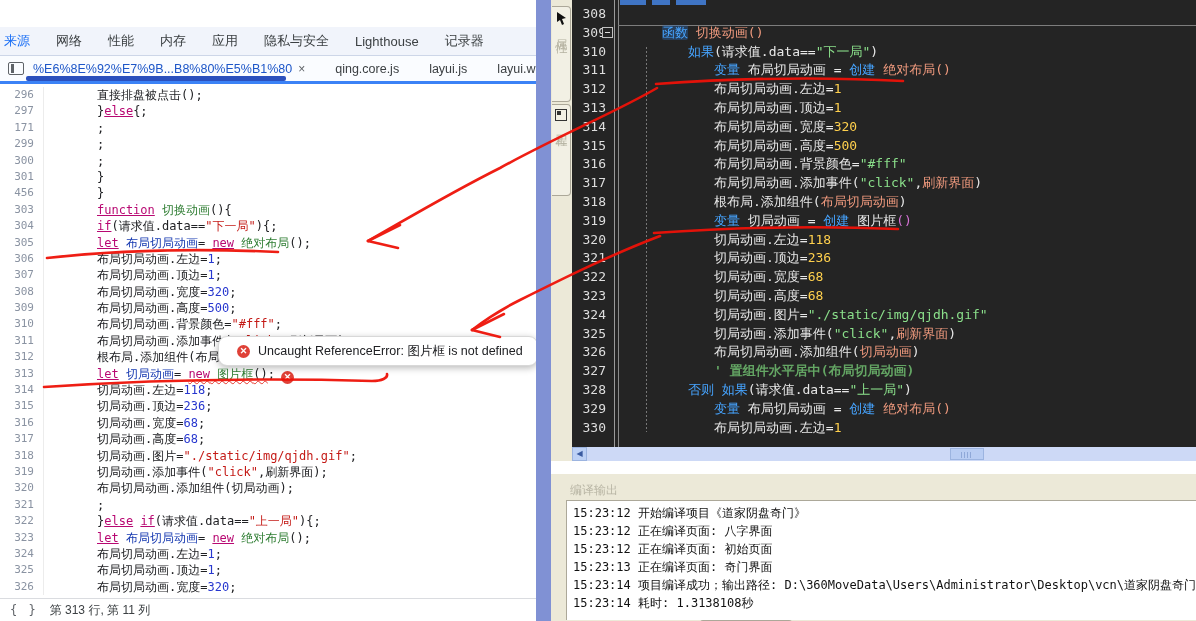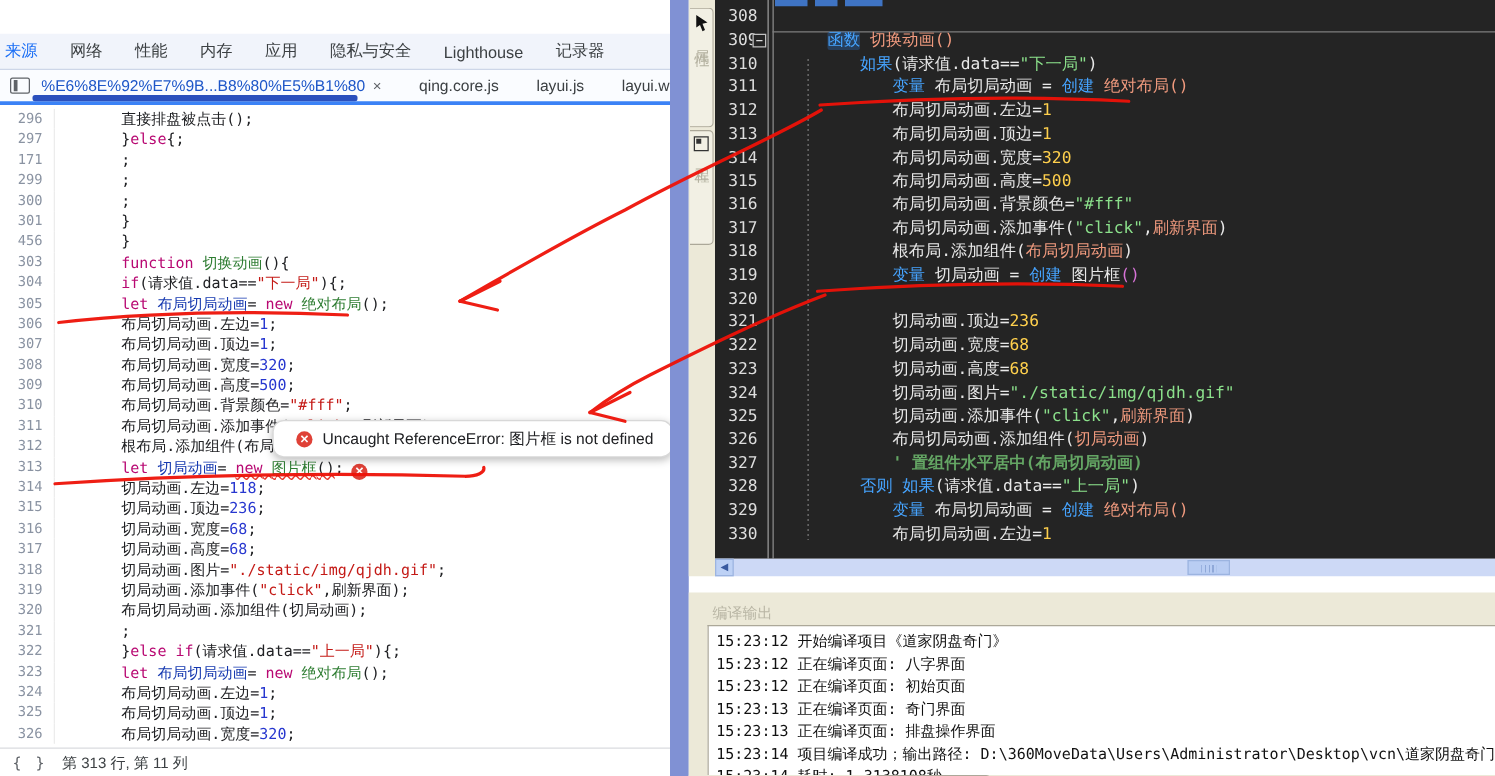--- a/index.html
+++ b/index.html
@@ -23,21 +23,21 @@
   .ft.active { color:#1d56c8; }
   .ft .x { color:#5f6368; margin-left:6px; font-size:12px; }
   #ft-underline { position:absolute; left:26px; top:76px; width:260px; height:5px; background:#2b50bd; border-radius:2px; }
 
   
   #dt-code { position:absolute; left:0; top:87px; width:536px; height:511px; overflow:hidden;
              font-family:"DejaVu Sans Mono","Liberation Mono",monospace; font-size:12px; }
   .row { display:flex; height:16.4px; line-height:16.4px; white-space:pre;gap:44px; }
   .row .g { flex:0 0 44px; text-align:right; padding-right:9px; color:#8a93a2; font-size:11px; border-right:1px solid #ececec; }
   .row .c { padding-left:9px; color:#202124; }
-  .tp { color:#202124; } .tk { color:#b80872; } .ts { color:#c41a16; }
+  .tp { color:#202124; } .tk { color:#b80872;text-decoration:underline; } .ts { color:#c41a16; }
   .tn { color:#2737cf; } .td { color:#1538b0; } .tf { color:#2e7d32; }
   .e  { text-decoration:underline wavy #e5352b 1px; text-underline-offset:2px; }
   .errdot { display:inline-block; width:13px; height:13px; border-radius:50%; background:#df4137; color:#fff;
             font-size:9px; line-height:13px; text-align:center; margin-left:6px; vertical-align:-2px;
             font-family:"Liberation Sans",sans-serif; font-weight:bold; }
 
   
   #tooltip { position:absolute; left:218px; top:336px; width:320px; height:30px; background:#fff;
              border:1px solid #d8d8d8; border-radius:9px; box-shadow:0 2px 7px rgba(0,0,0,.28);
              display:flex; align-items:center; padding:0 12px; gap:8px; font-size:12.5px; color:#202124; z-index:30; white-space:nowrap; }
@@ -199,21 +199,21 @@
         <div class="erow"><span class="g">310</span><span class="c" style="padding-left: 76px;"><span class="ek">如果</span><span class="ep">(请求值.data==</span><span class="es">"下一局"</span><span class="ep">)</span></span></div>
         <div class="erow"><span class="g">311</span><span class="c" style="padding-left: 102px;"><span class="ek">变量</span><span class="ep"> 布局切局动画 = </span><span class="ek">创建</span><span class="ep"> </span><span class="ef">绝对布局()</span></span></div>
         <div class="erow"><span class="g">312</span><span class="c" style="padding-left: 102px;"><span class="ep">布局切局动画.左边=</span><span class="en">1</span></span></div>
         <div class="erow"><span class="g">313</span><span class="c" style="padding-left: 102px;"><span class="ep">布局切局动画.顶边=</span><span class="en">1</span></span></div>
         <div class="erow"><span class="g">314</span><span class="c" style="padding-left: 102px;"><span class="ep">布局切局动画.宽度=</span><span class="en">320</span></span></div>
         <div class="erow"><span class="g">315</span><span class="c" style="padding-left: 102px;"><span class="ep">布局切局动画.高度=</span><span class="en">500</span></span></div>
         <div class="erow"><span class="g">316</span><span class="c" style="padding-left: 102px;"><span class="ep">布局切局动画.背景颜色=</span><span class="es">"#fff"</span></span></div>
         <div class="erow"><span class="g">317</span><span class="c" style="padding-left: 102px;"><span class="ep">布局切局动画.添加事件(</span><span class="es">"click"</span><span class="ep">,</span><span class="ef">刷新界面</span><span class="ep">)</span></span></div>
         <div class="erow"><span class="g">318</span><span class="c" style="padding-left: 102px;"><span class="ep">根布局.添加组件(</span><span class="ef">布局切局动画</span><span class="ep">)</span></span></div>
         <div class="erow"><span class="g">319</span><span class="c" style="padding-left: 102px;"><span class="ek">变量</span><span class="ep"> 切局动画 = </span><span class="ek">创建</span><span class="ep"> 图片框</span><span class="eb">()</span></span></div>
-        <div class="erow"><span class="g">320</span></div>
+        <div class="erow"><span class="g">320</span><span class="c" style="padding-left: 102px;"><span class="ep">切局动画.左边=</span><span class="en">118</span></span></div>
         <div class="erow"><span class="g">321</span><span class="c" style="padding-left: 102px;"><span class="ep">切局动画.顶边=</span><span class="en">236</span></span></div>
         <div class="erow"><span class="g">322</span><span class="c" style="padding-left: 102px;"><span class="ep">切局动画.宽度=</span><span class="en">68</span></span></div>
         <div class="erow"><span class="g">323</span><span class="c" style="padding-left: 102px;"><span class="ep">切局动画.高度=</span><span class="en">68</span></span></div>
         <div class="erow"><span class="g">324</span><span class="c" style="padding-left: 102px;"><span class="ep">切局动画.图片=</span><span class="es">"./static/img/qjdh.gif"</span></span></div>
         <div class="erow"><span class="g">325</span><span class="c" style="padding-left: 102px;"><span class="ep">切局动画.添加事件(</span><span class="es">"click"</span><span class="ep">,</span><span class="ef">刷新界面</span><span class="ep">)</span></span></div>
         <div class="erow"><span class="g">326</span><span class="c" style="padding-left: 102px;"><span class="ep">布局切局动画.添加组件(</span><span class="ef">切局动画</span><span class="ep">)</span></span></div>
         <div class="erow"><span class="g">327</span><span class="c" style="padding-left: 102px; font-weight: bold;"><span class="ecm">' 置组件水平居中(布局切局动画)</span></span></div>
         <div class="erow"><span class="g">328</span><span class="c" style="padding-left: 76px;"><span class="ek">否则</span><span class="ep"> </span><span class="ek">如果</span><span class="ep">(请求值.data==</span><span class="es">"上一局"</span><span class="ep">)</span></span></div>
         <div class="erow"><span class="g">329</span><span class="c" style="padding-left: 102px;"><span class="ek">变量</span><span class="ep"> 布局切局动画 = </span><span class="ek">创建</span><span class="ep"> </span><span class="ef">绝对布局()</span></span></div>
         <div class="erow"><span class="g">330</span><span class="c" style="padding-left: 102px;"><span class="ep">布局切局动画.左边=</span><span class="en">1</span></span></div>
@@ -224,21 +224,20 @@
     <div id="hs-thumb"></div>
   </div>
 
   <div id="outpanel">
     <div id="out-title">编译输出</div>
     <div id="log-area">
         <div class="log">15:23:12 开始编译项目《道家阴盘奇门》</div>
         <div class="log">15:23:12 正在编译页面: 八字界面</div>
         <div class="log">15:23:12 正在编译页面: 初始页面</div>
         <div class="log">15:23:13 正在编译页面: 奇门界面</div>
-        <div class="log">15:23:13 正在编译页面: 排盘操作界面</div>
         <div class="log">15:23:14 项目编译成功；输出路径: D:\360MoveData\Users\Administrator\Desktop\vcn\道家阴盘奇门\_build</div>
         <div class="log">15:23:14 耗时: 1.3138108秒</div>
       </div>
     <div id="bottom-bar">
       <div id="help-item">
         <span class="bluering"></span>
         <span>帮助</span>
       </div>
       <div id="out-tab">
         <span class="navysq"></span>

